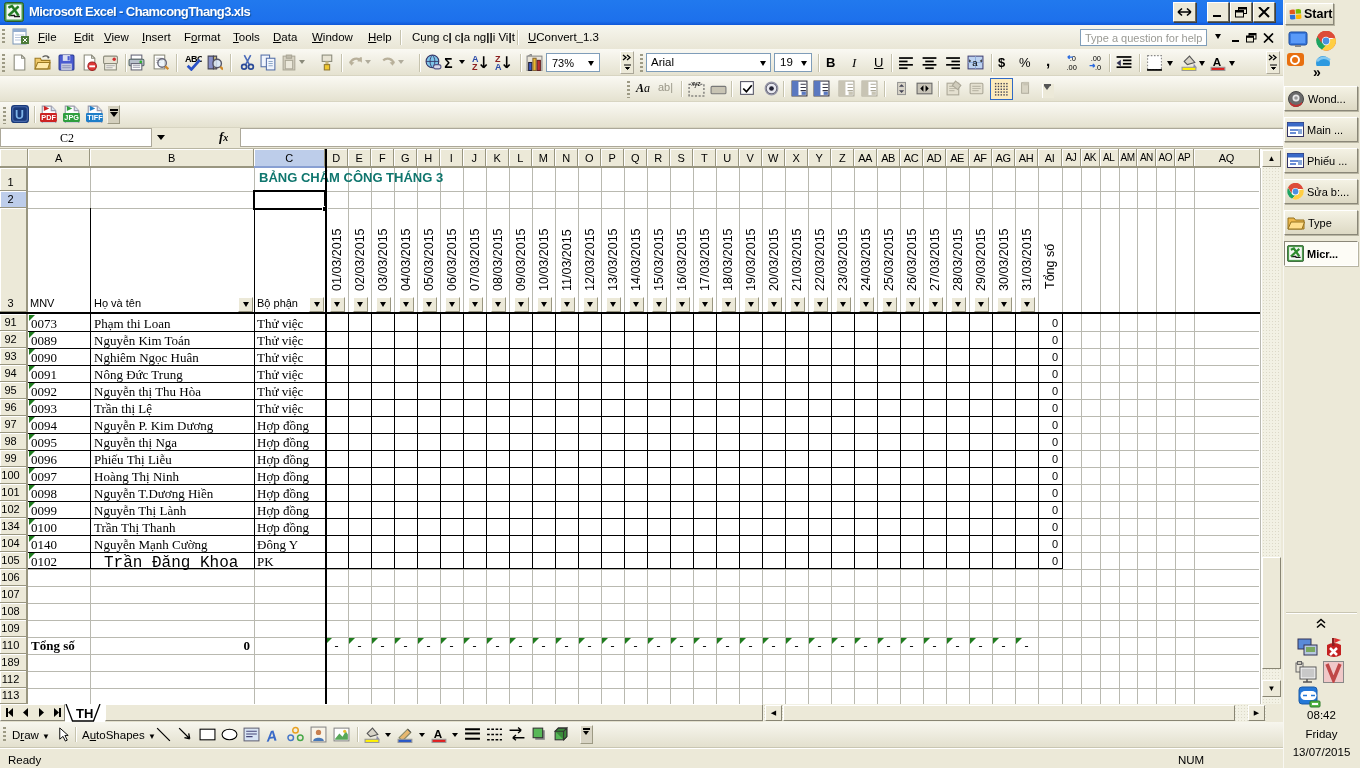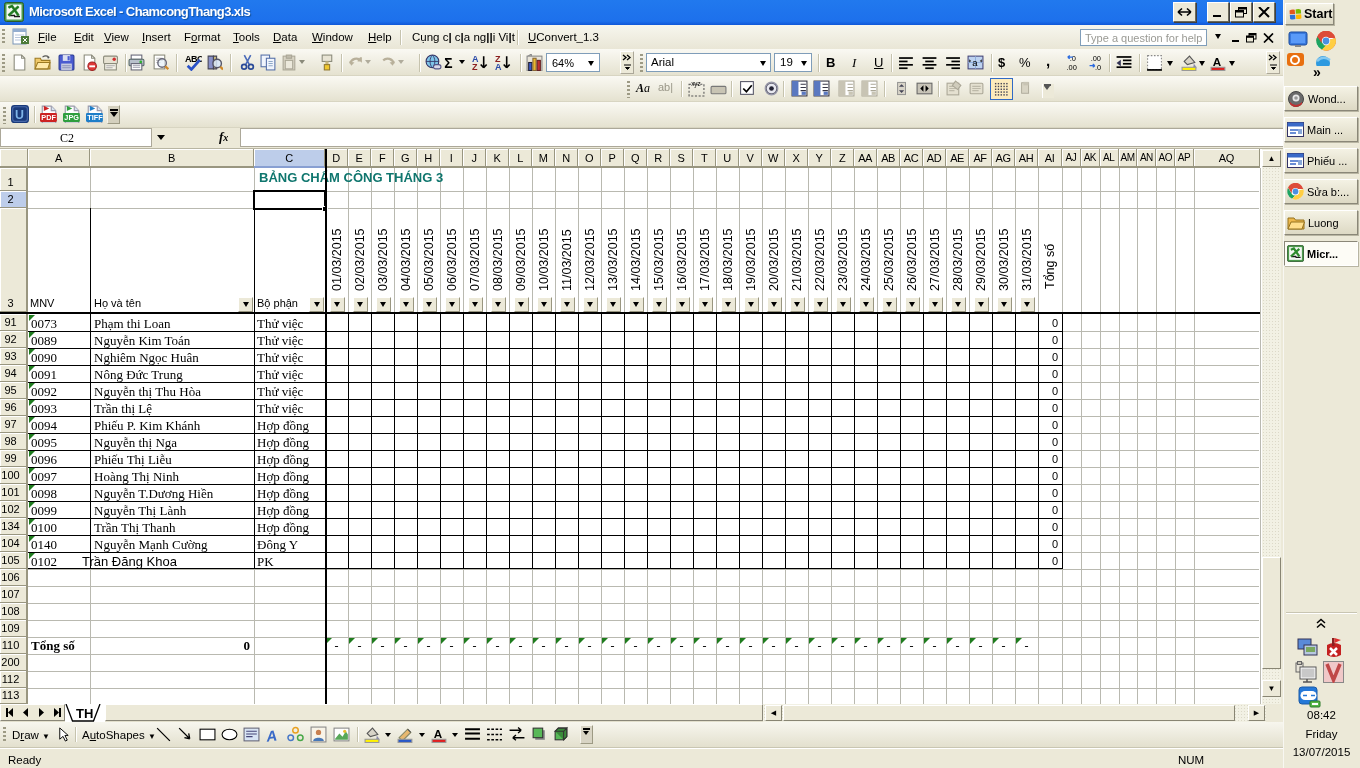--- a/index.html
+++ b/index.html
@@ -193,21 +193,21 @@
       <text x="0" y="15.5" font-size="8.5" font-weight="bold" fill="#2A4AA8">A</text>
       <path d="M11 2v11m0 0l-2.8-3.2m2.8 3.2l2.8-3.2" stroke="#000" stroke-width="1.5" fill="none"></path>
     </svg>
 <svg class="abs" style="left:526px;top:54px" width="17" height="17" viewBox="0 0 16 16">
       <path d="M2 2 L5 0 L5 14 L2 16Z" fill="#D8D4C8" stroke="#888"></path>
       <rect x="1" y="2" width="14" height="14" fill="#E8E4D8" stroke="#888"></rect>
       <rect x="2.5" y="8" width="3" height="7.5" fill="#3858C8" stroke="#223"></rect>
       <rect x="6.5" y="4" width="3" height="11.5" fill="#E8B830" stroke="#863"></rect>
       <rect x="10.5" y="6" width="3" height="9.5" fill="#C03030" stroke="#622"></rect>
     </svg>
-<div class="abs" style="left:546px;top:53px;width:54px;height:19px;background:#fff;border:1px solid #7F9DB9;font-size:11px;padding:3px 0 0 5px">64%</div>
+<div class="abs" style="left:546px;top:53px;width:54px;height:19px;background:#fff;border:1px solid #7F9DB9;font-size:11px;padding:3px 0 0 5px">73%</div>
 <div class="abs" style="left:588px;top:61px;width:0;height:0;border:3.5px solid transparent;border-top:5px solid #000"></div>
 <div class="abs bevel" style="left:620px;top:51px;width:14px;height:23px"></div>
 <svg class="abs" style="left:622px;top:54px" width="11" height="17">
       <path d="M1 1l3 2.5L1 6M5 1l3 2.5L5 6" stroke="#000" stroke-width="1.3" fill="none"></path>
       <path d="M2 11h7M3.5 13.5l2 2 2-2z" fill="#000" stroke="#000"></path>
     </svg>
 <div class="grip" style="left:640px;top:54px;height:18px"></div>
 <div class="abs" style="left:646px;top:53px;width:125px;height:19px;background:#fff;border:1px solid #7F9DB9;font-size:11.5px;padding:2px 0 0 4px">Arial</div>
 <div class="abs" style="left:760px;top:61px;width:0;height:0;border:3.5px solid transparent;border-top:5px solid #000"></div>
 <div class="abs" style="left:774px;top:53px;width:38px;height:19px;background:#fff;border:1px solid #7F9DB9;font-size:11.5px;padding:2px 0 0 5px">19</div>
@@ -536,21 +536,21 @@
 <div class="abs" style="left:0;top:603.0px;width:28px;height:17.0px;background:#ECE9D8;border-right:2px solid #999680;border-bottom:1px solid #999680;box-shadow:inset 1px 1px 0 #fff;font-size:11px;color:#000;display:flex;align-items:flex-end;justify-content:center">
       <span style="margin-right:5px;margin-bottom:2px">108</span>
     </div>
 <div class="abs" style="left:0;top:620.0px;width:28px;height:17.0px;background:#ECE9D8;border-right:2px solid #999680;border-bottom:1px solid #999680;box-shadow:inset 1px 1px 0 #fff;font-size:11px;color:#000;display:flex;align-items:flex-end;justify-content:center">
       <span style="margin-right:5px;margin-bottom:2px">109</span>
     </div>
 <div class="abs" style="left:0;top:637.0px;width:28px;height:17.0px;background:#ECE9D8;border-right:2px solid #999680;border-bottom:1px solid #999680;box-shadow:inset 1px 1px 0 #fff;font-size:11px;color:#000;display:flex;align-items:flex-end;justify-content:center">
       <span style="margin-right:5px;margin-bottom:2px">110</span>
     </div>
 <div class="abs" style="left:0;top:654.0px;width:28px;height:17.0px;background:#ECE9D8;border-right:2px solid #999680;border-bottom:1px solid #999680;box-shadow:inset 1px 1px 0 #fff;font-size:11px;color:#000;display:flex;align-items:flex-end;justify-content:center">
-      <span style="margin-right:5px;margin-bottom:2px">200</span>
+      <span style="margin-right:5px;margin-bottom:2px">189</span>
     </div>
 <div class="abs" style="left:0;top:671.0px;width:28px;height:17.0px;background:#ECE9D8;border-right:2px solid #999680;border-bottom:1px solid #999680;box-shadow:inset 1px 1px 0 #fff;font-size:11px;color:#000;display:flex;align-items:flex-end;justify-content:center">
       <span style="margin-right:5px;margin-bottom:2px">112</span>
     </div>
 <div class="abs" style="left:0;top:688.0px;width:28px;height:16.0px;background:#ECE9D8;border-right:2px solid #999680;border-bottom:1px solid #999680;box-shadow:inset 1px 1px 0 #fff;font-size:11px;color:#000;display:flex;align-items:flex-end;justify-content:center">
       <span style="margin-right:5px;margin-bottom:2px">113</span>
     </div>
 <div class="abs" style="left:90.0px;top:168px;width:1px;height:536px;background:#b9b9b0"></div>
 <div class="abs" style="left:254.0px;top:168px;width:1px;height:536px;background:#b9b9b0"></div>
 <div class="abs" style="left:348.0px;top:168px;width:1px;height:536px;background:#b9b9b0"></div>
@@ -1004,21 +1004,21 @@
 <div class="abs" style="left:900.0px;top:416.0px;width:1px;height:17px;background:#000"></div>
 <div class="abs" style="left:923.0px;top:416.0px;width:1px;height:17px;background:#000"></div>
 <div class="abs" style="left:946.0px;top:416.0px;width:1px;height:17px;background:#000"></div>
 <div class="abs" style="left:969.0px;top:416.0px;width:1px;height:17px;background:#000"></div>
 <div class="abs" style="left:992.0px;top:416.0px;width:1px;height:17px;background:#000"></div>
 <div class="abs" style="left:1015.0px;top:416.0px;width:1px;height:17px;background:#000"></div>
 <div class="abs" style="left:1038.0px;top:416.0px;width:1px;height:17px;background:#000"></div>
 <div class="abs" style="left:1061.5px;top:416.0px;width:1px;height:17px;background:#000"></div>
 <div class="gt" style="left:29px;top:417.0px"></div>
 <div class="abs" style="left:31px;top:417.5px;font-family:'Liberation Serif',serif;font-size:13px;">0094</div>
-<div class="abs" style="left:94px;top:417.5px;font-family:'Liberation Serif',serif;font-size:13px; white-space:nowrap">Phiếu P. Kim Khánh</div>
+<div class="abs" style="left:94px;top:417.5px;font-family:'Liberation Serif',serif;font-size:13px; white-space:nowrap">Nguyễn P. Kim Dương</div>
 <div class="abs" style="left:257px;top:417.5px;font-family:'Liberation Serif',serif;font-size:13px;">Hợp đồng</div>
 <div class="abs" style="left:1038.0px;top:418.5px;width:20px;font-size:11px;text-align:right">0</div>
 <div class="abs" style="left:28px;top:433.0px;width:1034px;height:17px;border-top:1px solid #000;"></div>
 <div class="abs" style="left:28px;top:433.0px;width:1034px;height:1px;background:#000"></div>
 <div class="abs" style="left:90.0px;top:433.0px;width:1px;height:17px;background:#000"></div>
 <div class="abs" style="left:254.0px;top:433.0px;width:1px;height:17px;background:#000"></div>
 <div class="abs" style="left:325.0px;top:433.0px;width:1px;height:17px;background:#000"></div>
 <div class="abs" style="left:348.0px;top:433.0px;width:1px;height:17px;background:#000"></div>
 <div class="abs" style="left:371.0px;top:433.0px;width:1px;height:17px;background:#000"></div>
 <div class="abs" style="left:394.0px;top:433.0px;width:1px;height:17px;background:#000"></div>
@@ -1340,21 +1340,21 @@
 <div class="abs" style="left:900.0px;top:552.0px;width:1px;height:17px;background:#000"></div>
 <div class="abs" style="left:923.0px;top:552.0px;width:1px;height:17px;background:#000"></div>
 <div class="abs" style="left:946.0px;top:552.0px;width:1px;height:17px;background:#000"></div>
 <div class="abs" style="left:969.0px;top:552.0px;width:1px;height:17px;background:#000"></div>
 <div class="abs" style="left:992.0px;top:552.0px;width:1px;height:17px;background:#000"></div>
 <div class="abs" style="left:1015.0px;top:552.0px;width:1px;height:17px;background:#000"></div>
 <div class="abs" style="left:1038.0px;top:552.0px;width:1px;height:17px;background:#000"></div>
 <div class="abs" style="left:1061.5px;top:552.0px;width:1px;height:17px;background:#000"></div>
 <div class="gt" style="left:29px;top:553.0px"></div>
 <div class="abs" style="left:31px;top:553.5px;font-family:'Liberation Serif',serif;font-size:13px;">0102</div>
-<div class="abs" style="left:82px;top:553.5px;font-family:Liberation Sans, sans-serif;font-size:13px; white-space:nowrap">Trần Đăng Khoa</div>
+<div class="abs" style="left:104px;top:553.5px;font-family:Liberation Mono, monospace;font-size:16px; white-space:nowrap">Trần Đăng Khoa</div>
 <div class="abs" style="left:257px;top:553.5px;font-family:'Liberation Serif',serif;font-size:13px;">PK</div>
 <div class="abs" style="left:1038.0px;top:554.5px;width:20px;font-size:11px;text-align:right">0</div>
 <div class="abs" style="left:31px;top:638.0px;font-family:'Liberation Serif',serif;font-size:13px;font-weight:bold;">Tổng số</div>
 <div class="abs" style="left:150px;top:638.0px;width:100px;font-family:'Liberation Serif',serif;font-size:13px;font-weight:bold; text-align:right">0</div>
 <div class="gt" style="left:326.0px;top:638.0px"></div>
 <div class="abs" style="left:325.0px;top:638.5px;width:23px;text-align:center;font-size:12px;font-family:'Liberation Serif',serif">-</div>
 <div class="gt" style="left:349.0px;top:638.0px"></div>
 <div class="abs" style="left:348.0px;top:638.5px;width:23px;text-align:center;font-size:12px;font-family:'Liberation Serif',serif">-</div>
 <div class="gt" style="left:372.0px;top:638.0px"></div>
 <div class="abs" style="left:371.0px;top:638.5px;width:23px;text-align:center;font-size:12px;font-family:'Liberation Serif',serif">-</div>
@@ -1609,21 +1609,21 @@
         <circle cx="10" cy="10" r="4.2" fill="#fff"></circle>
         <circle cx="10" cy="10" r="3.4" fill="#4A90E2"></circle>
       </svg>
       <span style="font-size:11px;font-weight:normal;margin-left:3px;white-space:nowrap;overflow:hidden">Sửa b:...</span>
     </div>
 <div class="abs" style="left:1284px;top:210px;width:74px;height:25px;background:linear-gradient(180deg,#F4F2E4,#DDD9C4);border:1px solid;border-color:#fff #8A8778 #8A8778 #fff;box-shadow:1px 1px 0 #B8B5A2;display:flex;align-items:center;padding-left:2px">
       <svg width="18" height="15" viewBox="0 0 18 15">
         <path d="M1 3 h6 l1.5 2 H17 v9 H1z" fill="#EDB84D" stroke="#96721E"></path>
         <path d="M1 14 L4 7 H17.5 L15 14Z" fill="#FFDE8C" stroke="#96721E"></path>
       </svg>
-      <span style="font-size:11px;font-weight:normal;margin-left:3px;white-space:nowrap;overflow:hidden">Luong</span>
+      <span style="font-size:11px;font-weight:normal;margin-left:3px;white-space:nowrap;overflow:hidden">Type</span>
     </div>
 <div class="abs" style="left:1284px;top:241px;width:74px;height:25px;background:#FDFCF6;border:1px solid;border-color:#8A8778 #fff #fff #8A8778;box-shadow:1px 1px 0 #B8B5A2;display:flex;align-items:center;padding-left:2px">
       <svg width="17" height="17" viewBox="0 0 20 20">
         <rect x="0.5" y="0.5" width="19" height="19" rx="2" fill="#4C9A4C" stroke="#2A5A2A"></rect>
         <rect x="2.5" y="2.5" width="15" height="15" fill="#F4F8F4"></rect>
         <path d="M5 13.5 h6 M10 14.5 h6" stroke="#1A1A1A" stroke-width="1.6"></path>
         <path d="M4.5 5.5 l3.5 -1.5 6.5 9.5 M14.5 4.5 l-10 9" stroke="#2E8B2E" stroke-width="2.6" fill="none"></path>
       </svg>
       <span style="font-size:11px;font-weight:bold;margin-left:3px;white-space:nowrap;overflow:hidden">Micr...</span>
     </div>

